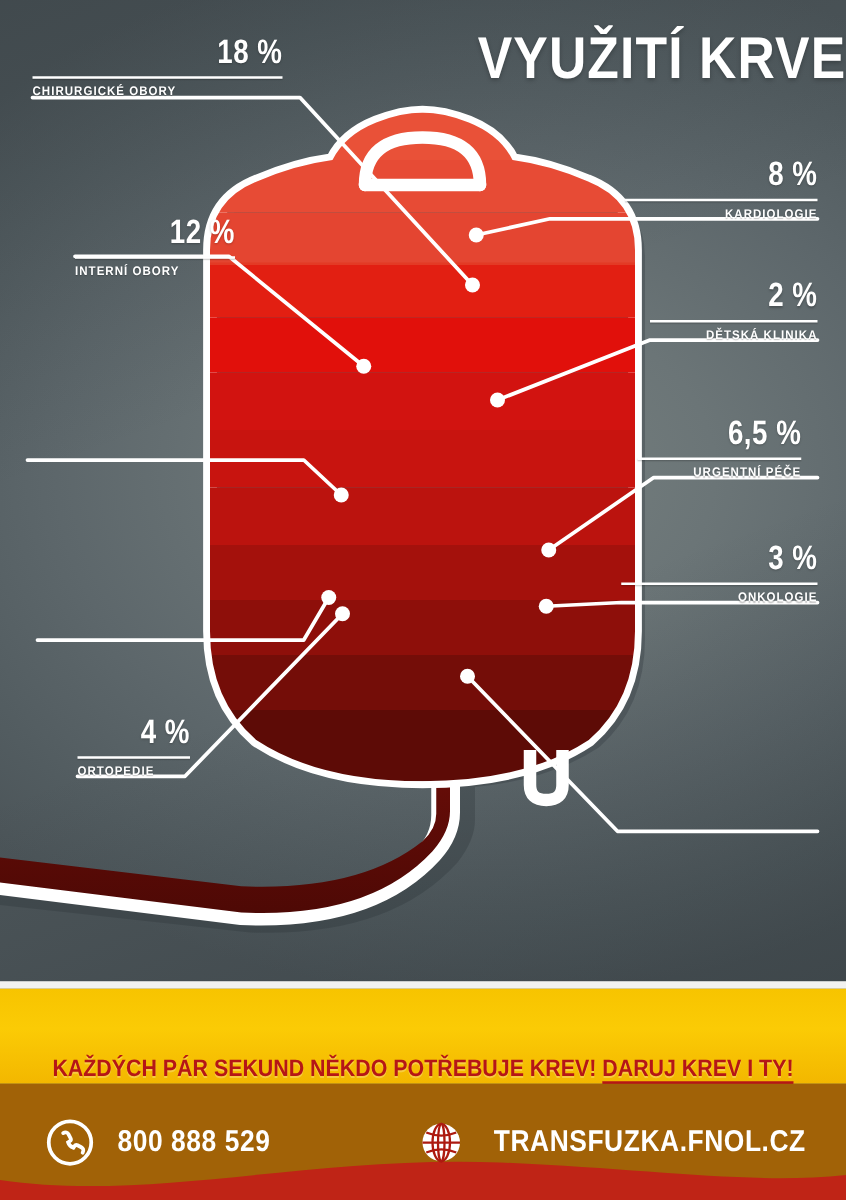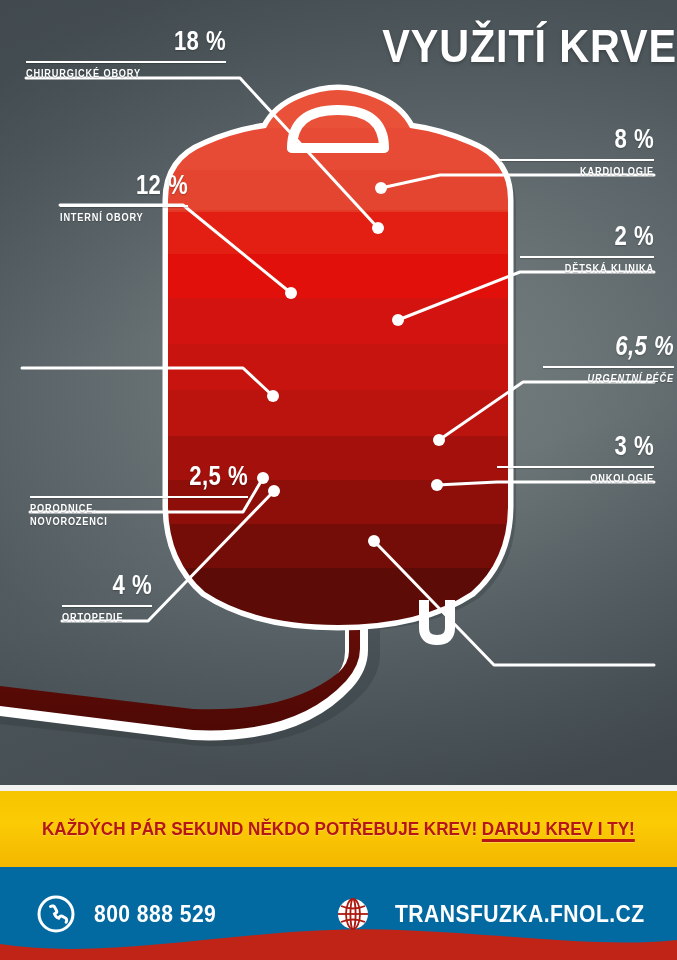--- a/index.html
+++ b/index.html
@@ -54,34 +54,34 @@
   .label.left .name{transform-origin:left center;text-align:left;}
   .label.left .pct{text-align:right;}
   .label.right .pct{transform-origin:right center;text-align:right;}
   .label.right .name{transform-origin:right center;text-align:right;}
 
   
   .banner-sep{position:absolute;left:0;top:785px;width:677px;height:6px;background:#f2f2f0;}
   .banner{
     position:absolute;left:0;top:791px;width:677px;height:76px;
     background:linear-gradient(180deg,#f7c400 0%,#fbcb05 42%,#f3b700 100%);
-    display:flex;align-items:center;justify-content:center;
+    display:flex;align-items:flex-end;justify-content:center;
   }
   .banner-text{
     font-family:"Liberation Sans", sans-serif;
     font-weight:bold;font-size:19px;color:#b51616;
     letter-spacing:0px;white-space:nowrap;transform:scaleX(.9);
     text-shadow:0 1px 0 rgba(255,255,255,.25);
   }
   .banner-text .u{text-decoration:underline;text-decoration-thickness:3px;text-underline-offset:4px;}
 
   
   .footer{
     position:absolute;left:0;top:867px;width:677px;height:93px;
-    background:#0369a1;overflow:hidden;
+    background:#a16207;overflow:hidden;
   }
   .footer-wave{position:absolute;left:0;bottom:0;width:677px;height:42px;}
   .footer-inner{
     position:absolute;left:0;top:0;width:677px;height:93px;
     display:flex;align-items:center;
   }
   .fitem{display:flex;align-items:center;}
   .fitem .ftext{
     font-family:"Liberation Sans", sans-serif;
     font-weight:bold;font-size:24px;color:#fff;letter-spacing:.5px;
@@ -195,46 +195,40 @@
     <div class="name">CHIRURGICKÉ OBORY</div>
   </div>
 
   <div class="label left" style="left:60px;top:156px;width:128px;margin-top:16px;">
     <div class="pct">12 %</div>
     <div class="rule"></div>
     <div class="name">INTERNÍ OBORY</div>
   </div>
 
 
-  <div class="label left" style="left:30px;top:463px;width:218px;">
-    <div class="pct">2,5 %</div>
-    <div class="rule"></div>
-    <div class="name">PORODNICE,
-NOVOROZENCI</div>
-  </div>
 
   <div class="label left" style="left:62px;top:572px;width:90px;">
     <div class="pct">4 %</div>
     <div class="rule"></div>
     <div class="name">ORTOPEDIE</div>
   </div>
 
   <div class="label right" style="left:500px;top:126px;width:154px;">
     <div class="pct">8 %</div>
     <div class="rule"></div>
     <div class="name">KARDIOLOGIE</div>
   </div>
 
   <div class="label right" style="left:520px;top:223px;width:134px;">
     <div class="pct">2 %</div>
     <div class="rule"></div>
     <div class="name">DĚTSKÁ KLINIKA</div>
   </div>
 
-  <div class="label right" style="left:543px;top:333px;width:131px;font-style:italic;">
+  <div class="label right" style="left:510px;top:333px;width:131px;">
     <div class="pct">6,5 %</div>
     <div class="rule"></div>
     <div class="name">URGENTNÍ PÉČE</div>
   </div>
 
   <div class="label right" style="left:497px;top:433px;width:157px;">
     <div class="pct">3 %</div>
     <div class="rule"></div>
     <div class="name">ONKOLOGIE</div>
   </div>

